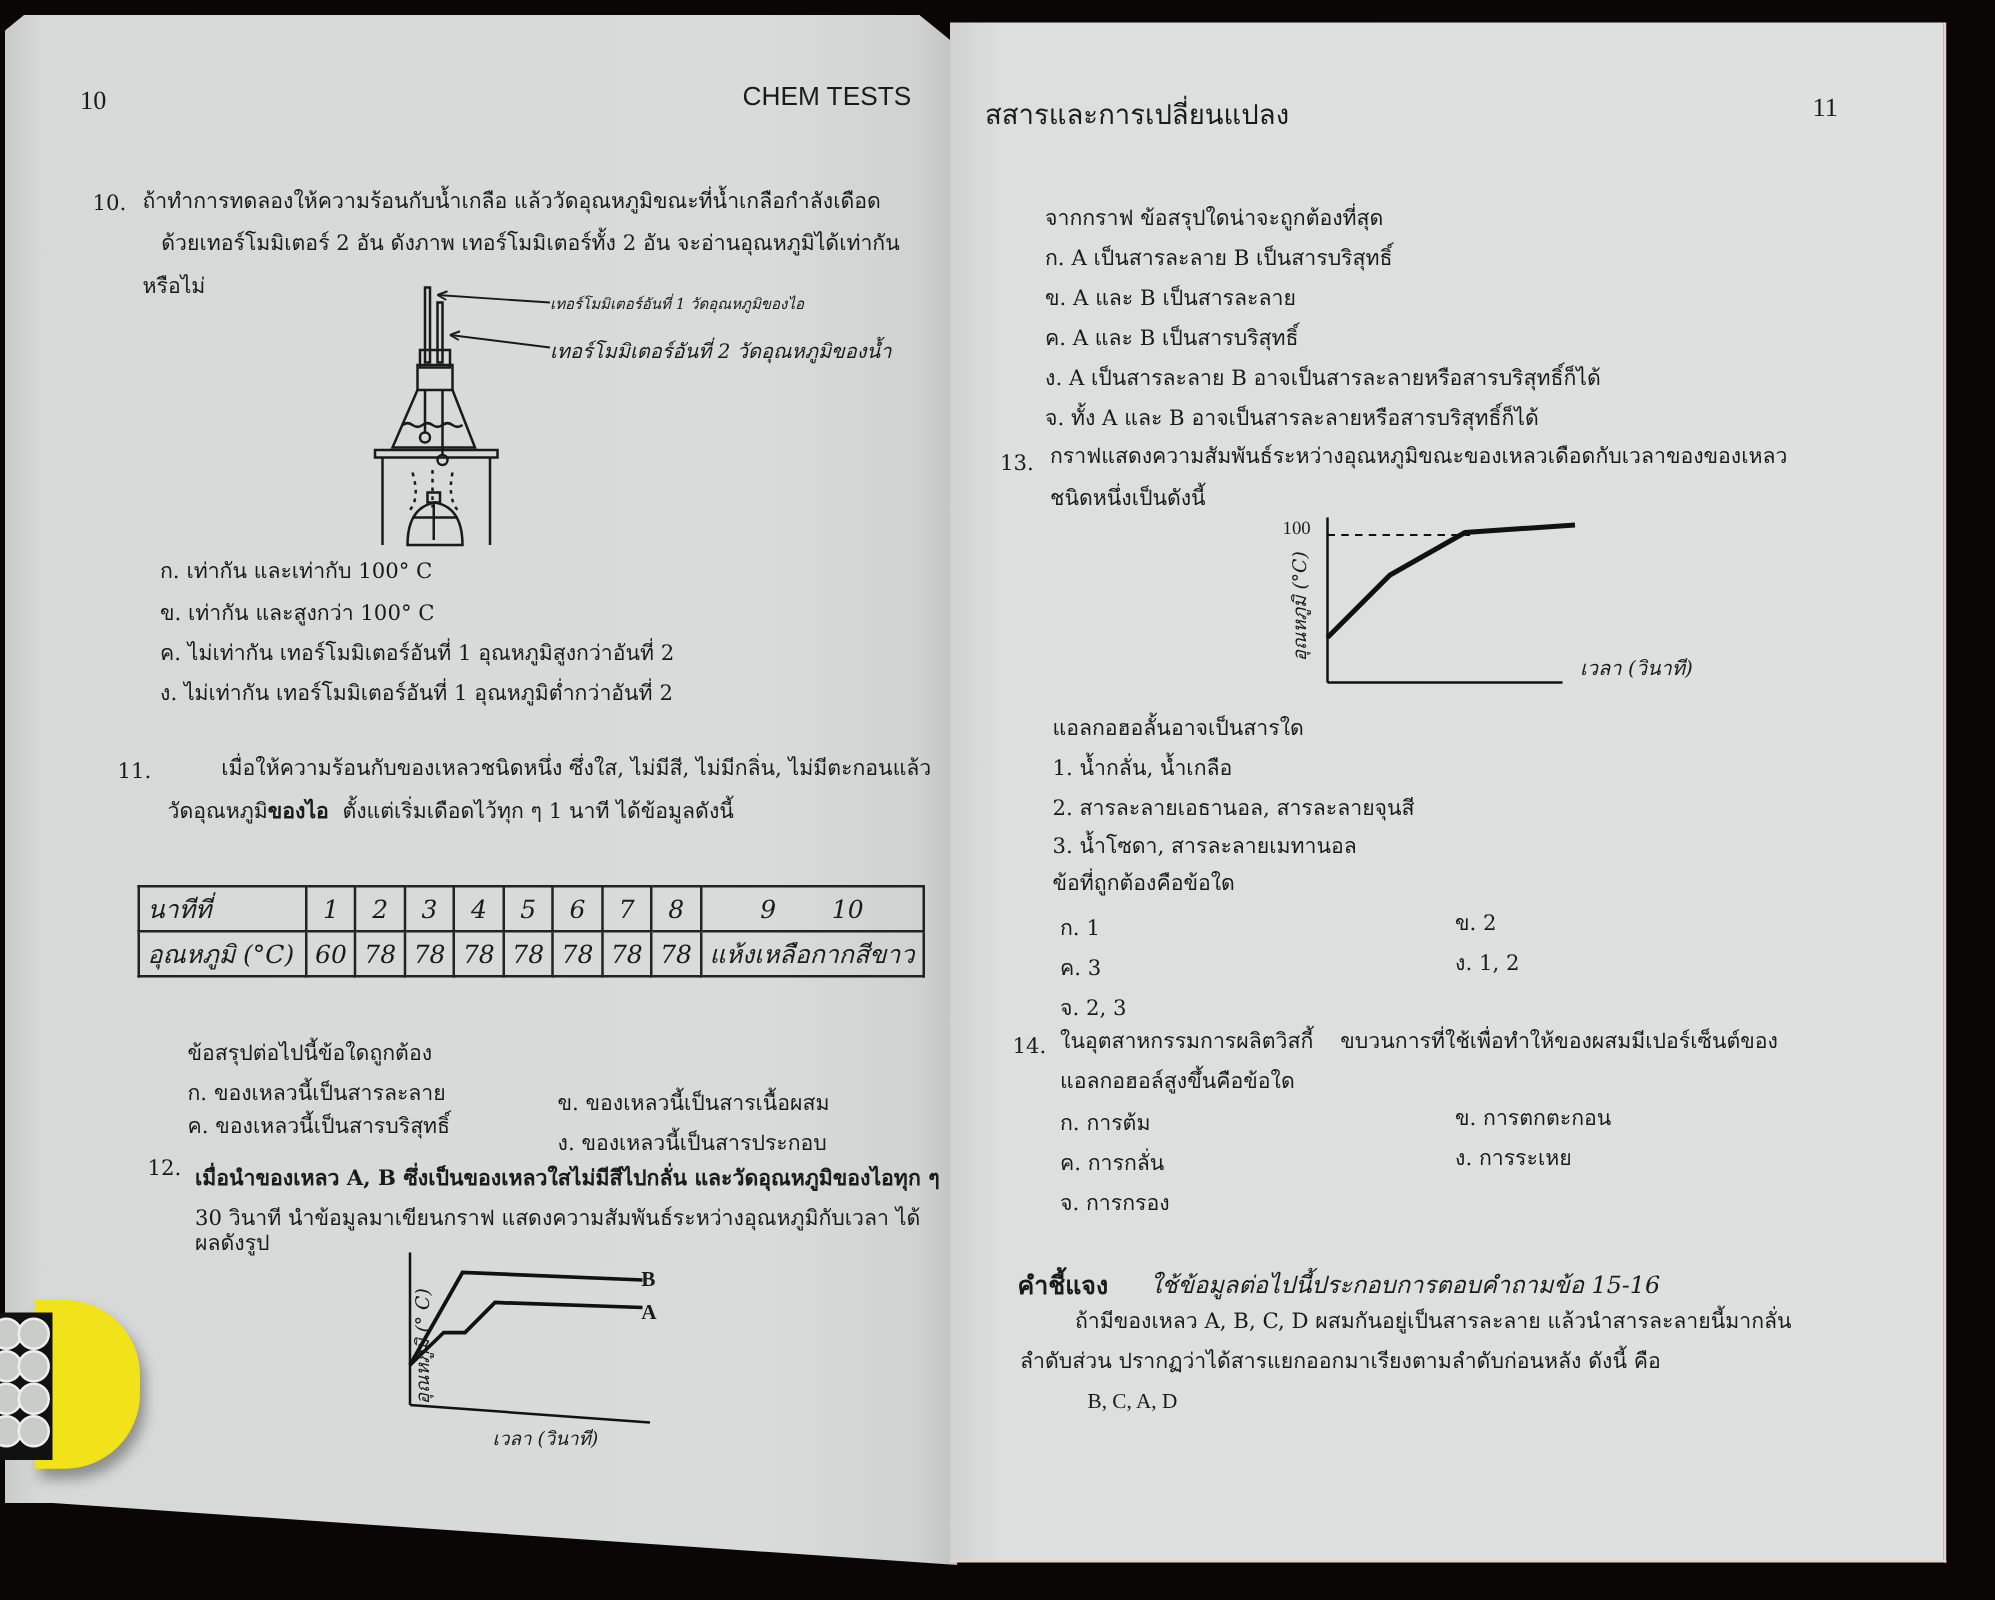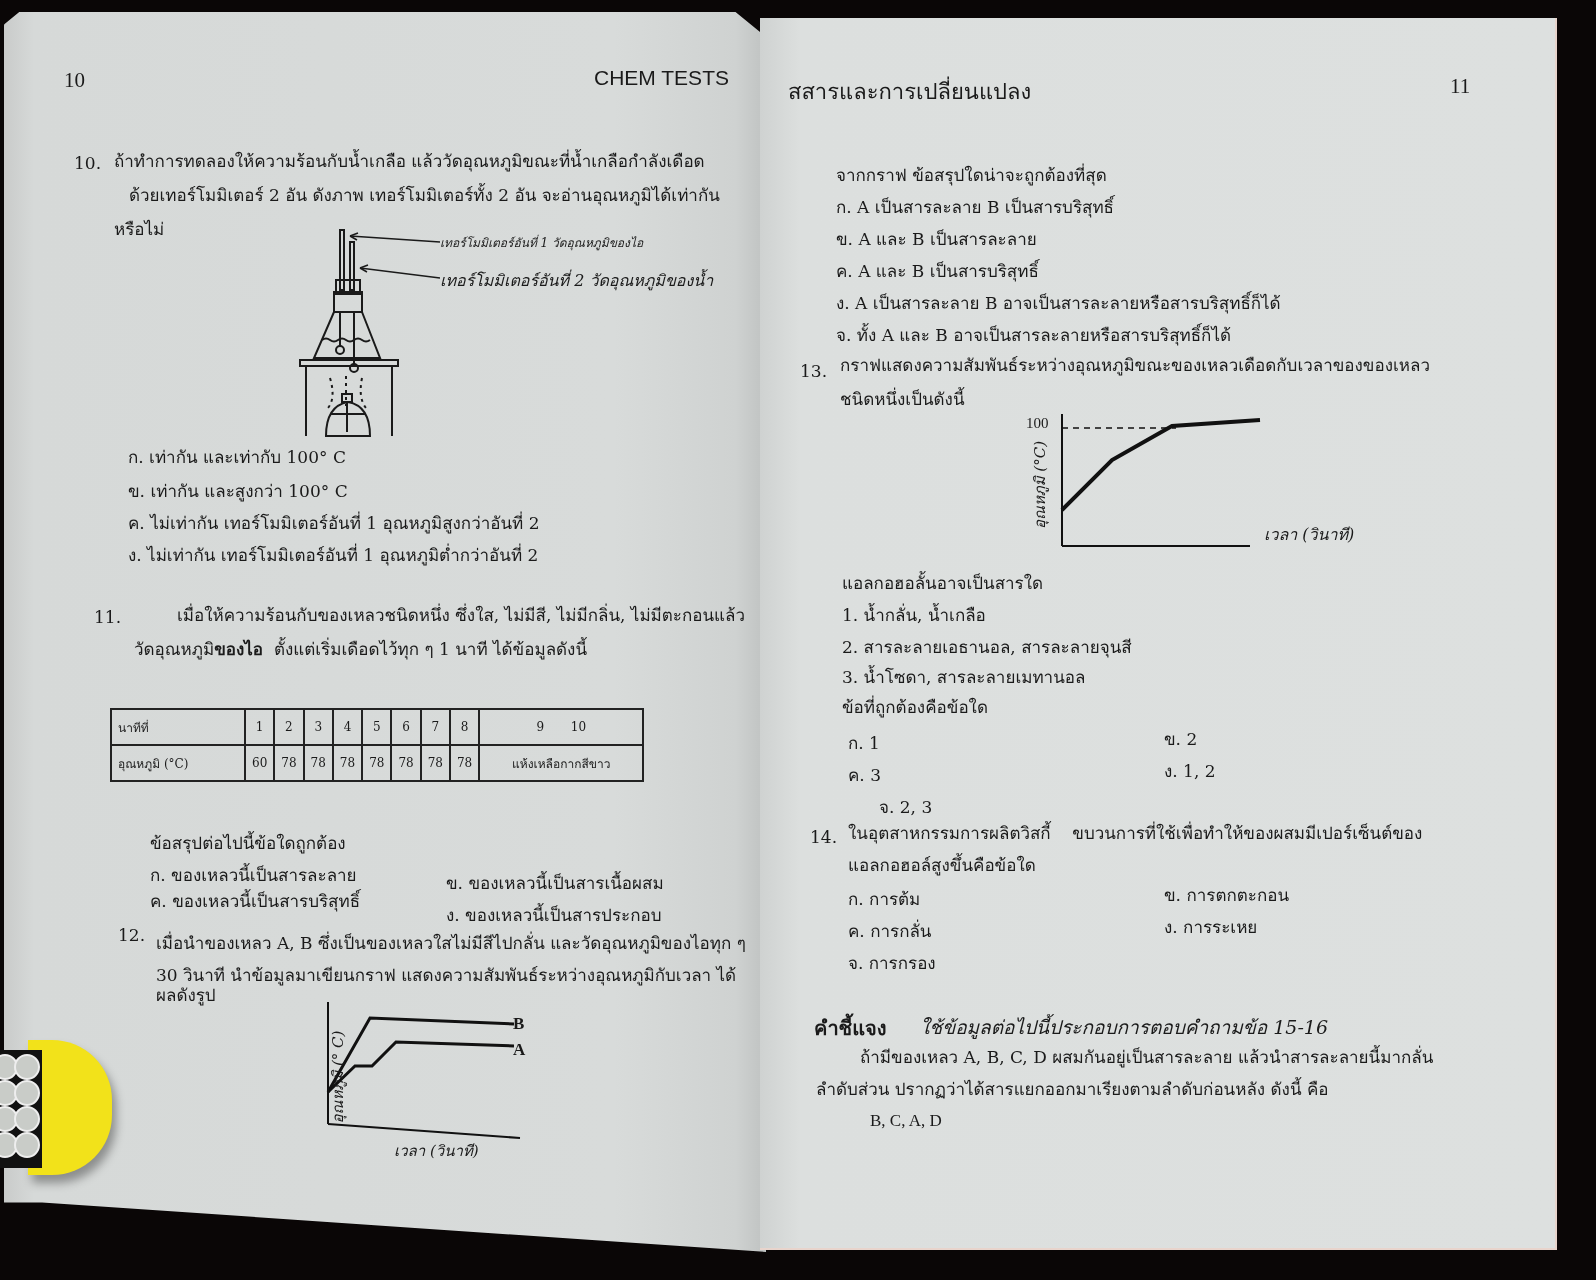--- a/index.html
+++ b/index.html
@@ -11,21 +11,21 @@
      border-radius:14px 6px 0 0;clip-path:polygon(0 1%,2% 0,96% 0,100% 2%,100% 100%,5% 96%,0 96%);}
   #right-page{left:760px;top:18px;width:795px;height:1230px;
      background:linear-gradient(90deg,#cfd2d1 0,#dcdfde 40px,#dde0df 100%);
      border-right:2px solid #e8d4cc;border-bottom:2px solid #e8d4cc;}
   .abs{position:absolute;white-space:nowrap;}
   .t{font-size:17px;line-height:22px;}
   .hdr-num{font-family:"Liberation Serif",serif;font-size:21px;}
   .hdr-title{font-family:"Liberation Sans",sans-serif;font-size:21px;}
   .ital{font-style:italic;}
   .bold{font-weight:bold;}
-  table.data{border-collapse:collapse;font-size:12px;}
+  table.data{border-collapse:collapse;font-size:20px;font-style:italic;}
   table.data td{border:2px solid #222;height:34px;text-align:center;padding:0 6px;}
   table.data td.rowhead{text-align:left;width:120px;}
   svg{position:absolute;overflow:visible;}
   .clip{position:absolute;left:0;top:1040px;width:112px;height:135px;}
   .clip-yellow{position:absolute;left:28px;top:0;width:84px;height:135px;background:#f2e21a;border-radius:0 60px 60px 0;box-shadow:4px 8px 10px rgba(0,0,0,.35);}
   .clip-black{position:absolute;left:0;top:10px;width:42px;height:118px;background:#111;}
   .dot{position:absolute;width:22px;height:22px;border-radius:50%;background:#c9ccc8;border:2px solid #eee;}
 </style>
 </head>
 <body>
@@ -118,21 +118,21 @@
 
   <div class="abs t" style="left:150px;top:832px;">ข้อสรุปต่อไปนี้ข้อใดถูกต้อง</div>
   <div class="abs t" style="left:150px;top:864px;">ก. ของเหลวนี้เป็นสารละลาย</div>
   <div class="abs t" style="left:446px;top:872px;">ข. ของเหลวนี้เป็นสารเนื้อผสม</div>
   <div class="abs t" style="left:150px;top:890px;">ค. ของเหลวนี้เป็นสารบริสุทธิ์</div>
   <div class="abs t" style="left:446px;top:904px;">ง. ของเหลวนี้เป็นสารประกอบ</div>
 </div>
 
 <div>
   <div class="abs t" style="left:118px;top:924px;">12.</div>
-  <div class="abs t" style="left:156px;top:932px;">เมื่อนำของเหลว A, B ซึ่งเป็นของเหลวใสไม่มีสีไปกลั่น และวัดอุณหภูมิของไอทุก ๆ</div>
+  <div class="abs t" style="left:156px;top:932px;font-weight:bold;">เมื่อนำของเหลว A, B ซึ่งเป็นของเหลวใสไม่มีสีไปกลั่น และวัดอุณหภูมิของไอทุก ๆ</div>
   <div class="abs t" style="left:156px;top:964px;">30 วินาที นำข้อมูลมาเขียนกราฟ แสดงความสัมพันธ์ระหว่างอุณหภูมิกับเวลา ได้</div>
   <div class="abs t" style="left:156px;top:984px;">ผลดังรูป</div>
 
   <svg style="left:320px;top:1000px;" width="220" height="140">
     <g stroke="#111" fill="none">
       <line x1="8" y1="2" x2="8" y2="124" stroke-width="2"></line>
       <line x1="8" y1="124" x2="200" y2="138" stroke-width="2"></line>
       <polyline points="8,92 50,18 194,24" stroke-width="3"></polyline>
       <polyline points="8,92 35,66 52,66 76,42 194,46" stroke-width="3"></polyline>
     </g>
@@ -190,21 +190,21 @@
 
   <div class="abs t" style="left:842px;top:572px;">แอลกอฮอลั้นอาจเป็นสารใด</div>
   <div class="abs t" style="left:842px;top:604px;">1. น้ำกลั่น, น้ำเกลือ</div>
   <div class="abs t" style="left:842px;top:636px;">2. สารละลายเอธานอล, สารละลายจุนสี</div>
   <div class="abs t" style="left:842px;top:666px;">3. น้ำโซดา, สารละลายเมทานอล</div>
   <div class="abs t" style="left:842px;top:696px;">ข้อที่ถูกต้องคือข้อใด</div>
   <div class="abs t" style="left:848px;top:732px;">ก. 1</div>
   <div class="abs t" style="left:1164px;top:728px;">ข. 2</div>
   <div class="abs t" style="left:848px;top:764px;">ค. 3</div>
   <div class="abs t" style="left:1164px;top:760px;">ง. 1, 2</div>
-  <div class="abs t" style="left:848px;top:796px;margin-left:31px;">จ. 2, 3</div>
+  <div class="abs t" style="left:848px;top:796px;">จ. 2, 3</div>
 </div>
 
 <div>
   <div class="abs t" style="left:810px;top:826px;text-align:right;">14.</div>
   <div class="abs t" style="left:848px;top:822px;white-space:pre;">ในอุตสาหกรรมการผลิตวิสกี้    ขบวนการที่ใช้เพื่อทำให้ของผสมมีเปอร์เซ็นต์ของ</div>
   <div class="abs t" style="left:848px;top:854px;">แอลกอฮอล์สูงขึ้นคือข้อใด</div>
   <div class="abs t" style="left:848px;top:888px;">ก. การต้ม</div>
   <div class="abs t" style="left:1164px;top:884px;">ข. การตกตะกอน</div>
   <div class="abs t" style="left:848px;top:920px;">ค. การกลั่น</div>
   <div class="abs t" style="left:1164px;top:916px;">ง. การระเหย</div>

